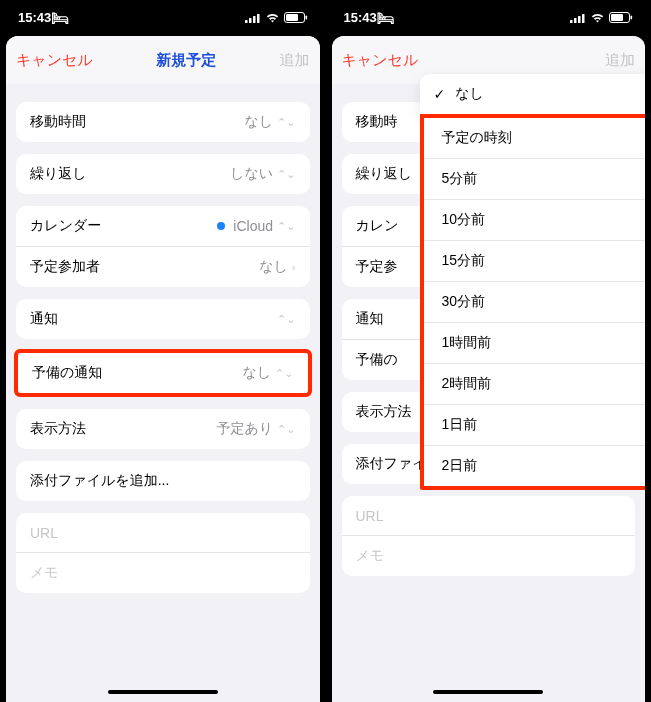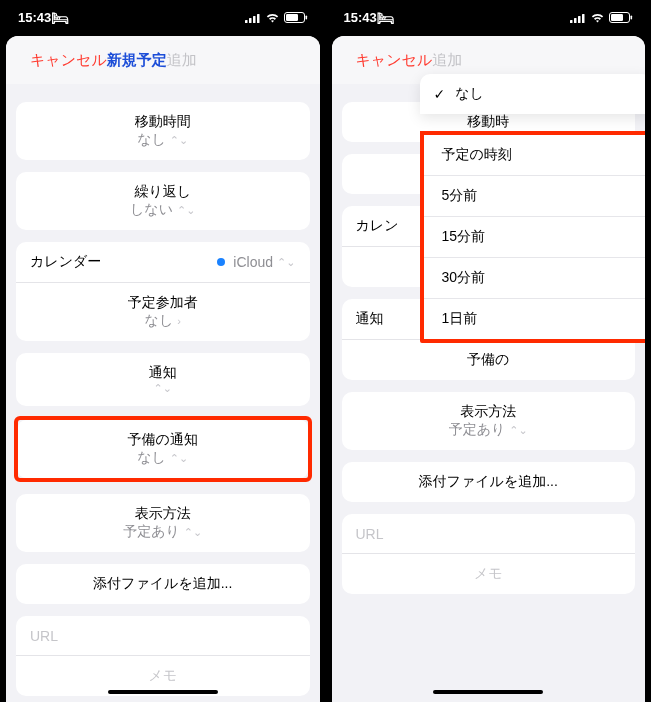--- a/index.html
+++ b/index.html
@@ -3,42 +3,42 @@
 <meta charset="utf-8">
 <style>
   * { box-sizing: border-box; margin: 0; padding: 0; font-family: -apple-system, "Hiragino Sans", sans-serif; }
   body { background: #fff; width: 651px; height: 702px; overflow: hidden; display: flex; }
   .phone { width: 325.5px; height: 702px; background: #000; position: relative; overflow: hidden; }
   .status-bar { height: 36px; display: flex; justify-content: space-between; align-items: center; padding: 0 18px; color: #fff; font-size: 13px; font-weight: 600; }
   .status-left { display: flex; align-items: flex-start; gap: 0; }
   .status-right { display: flex; align-items: center; gap: 4px; }
   .bed-icon { font-size: 14px; }
   .sheet { position: absolute; top: 36px; left: 6px; right: 6px; bottom: 0; background: #f2f2f6; border-radius: 12px 12px 0 0; overflow: hidden; }
-  .nav { height: 48px; display: flex; align-items: center; padding: 0 24px; background: #f7f7f9; }
+  .nav { height: 48px; display: flex; align-items: center; justify-content: space-between; padding: 0 10px; background: #f7f7f9; }
   .nav-btn { color: #ff3b30; font-size: 15px; background: none; border: none; }
   .nav-btn.dim { color: #c3c3c7; }
   .nav-title { font-size: 15px; font-weight: 700; color: #1d4ed8; }
   .content { position: absolute; top: 48px; left: 0; right: 0; bottom: 0; overflow: hidden; }
   .group { background: #fff; border-radius: 10px; margin: 12px 10px; overflow: hidden; }
   .group.first { margin-top: 18px; }
   .row { display: flex; align-items: center; justify-content: space-between; padding: 11px 14px; min-height: 40px; border-bottom: 0.5px solid #e4e4e8; }
-  .row:last-child { border-bottom: none; flex-direction: column; }
+  .row:last-child { border-bottom: none; }
   .row-label { font-size: 14px; color: #000; }
   .row-value { font-size: 14px; color: #8e8e93; display: flex; align-items: center; gap: 4px; }
   .row-value.placeholder { color: #c5c5c9; }
   .chevron { color: #c5c5ca; font-size: 11px; }
   .dot-blue { width: 8px; height: 8px; background: #1a82ff; border-radius: 50%; display: inline-block; margin-right: 4px; }
   .highlight-box { border: 4px solid #ff2a00; border-radius: 6px; margin: 10px 8px; padding: 0; }
   .highlight-box .row { border-bottom: none; background: #fff; border-radius: 8px; }
   .popup-item { padding: 11px 18px; font-size: 14px; color: #000; border-top: 0.5px solid #e6e6ea; }
   .home-indicator { position: absolute; bottom: 8px; left: 50%; transform: translateX(-50%); width: 110px; height: 4px; background: #000; border-radius: 3px; }
   
   .popup-wrap { position: absolute; top: 38px; left: 88px; width: 232px; z-index: 60; }
   .popup-top { background: #fff; border-radius: 10px 10px 0 0; padding: 11px 14px; display: flex; align-items: center; gap: 10px; font-size: 14px; box-shadow: 0 4px 14px rgba(0,0,0,0.1); }
-  .popup-body { background: #fff; border: 4px solid #ff2a00; border-radius: 0 0 2px 2px; margin-top: 17px; }
+  .popup-body { background: #fff; border: 4px solid #ff2a00; border-radius: 0 0 2px 2px; }
   .popup-body .popup-item:first-child { border-top: none; }
 </style>
 </head>
 <body>
 
 <div class="phone">
   <div class="status-bar">
     <div class="status-left">
       <span>15:43</span>
       <span class="bed-icon">🛏</span>
@@ -267,20 +267,24 @@
     <div class="home-indicator"></div>
 
     <div class="popup-wrap">
       <div class="popup-top">
         <span class="check">✓</span>
         <span>なし</span>
       </div>
       <div class="popup-body">
         <div class="popup-item">予定の時刻</div>
         <div class="popup-item">5分前</div>
+        <div class="popup-item">10分前</div>
         <div class="popup-item">15分前</div>
         <div class="popup-item">30分前</div>
+        <div class="popup-item">1時間前</div>
+        <div class="popup-item">2時間前</div>
         <div class="popup-item">1日前</div>
+        <div class="popup-item">2日前</div>
       </div>
     </div>
 
   </div>
 </div>
 
 </body></html>

